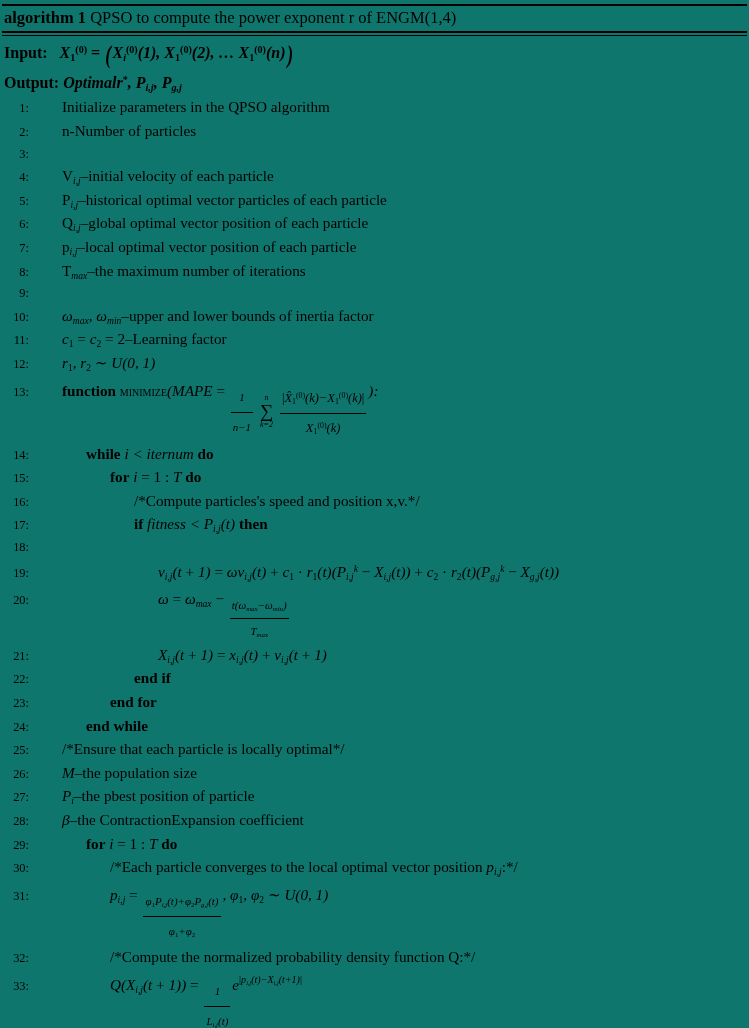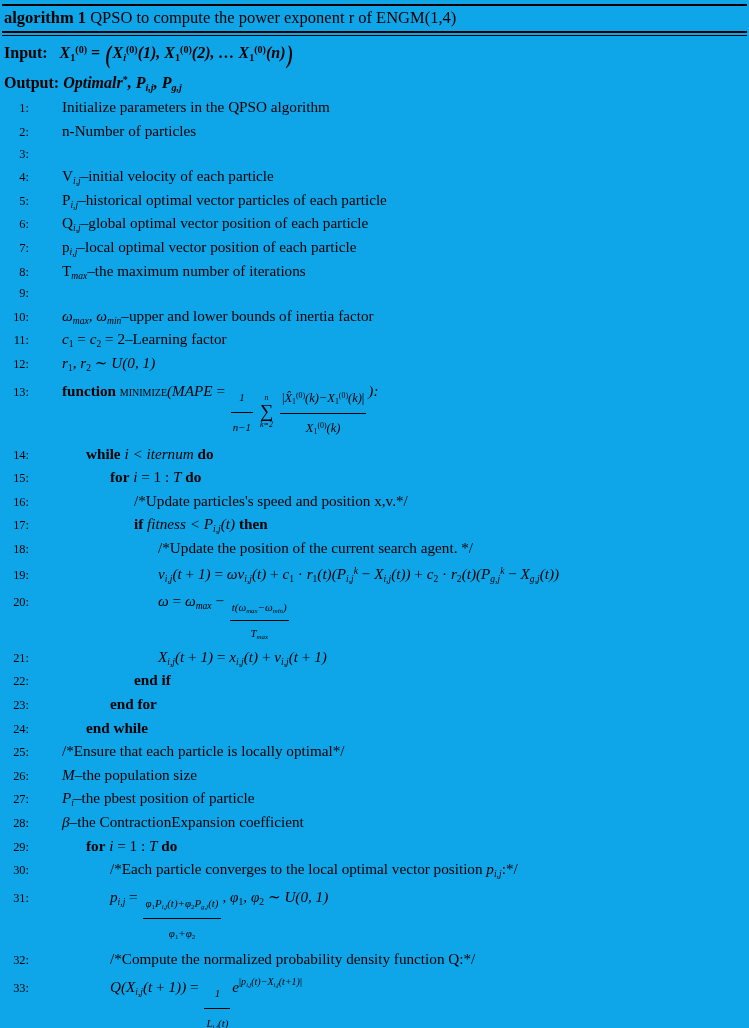--- a/index.html
+++ b/index.html
@@ -10,21 +10,21 @@
   body {
     font-family: "Liberation Serif", "DejaVu Serif", serif;
     color: #000000;
     -webkit-font-smoothing: antialiased;
   }
   #algorithm-figure {
     width: 749px;
     height: 1028px;
     box-sizing: border-box;
     position: relative;
-    background: #0ea5e9;
+    background: #0f766e;
     overflow: hidden;
   }
   .rule-top {
     border-top: 2px solid #000;
     height: 0;
     margin: 4px 2px 0 2px;
   }
   .rule-double {
     border-top: 2px solid #000;
     border-bottom: 1px solid #000;
@@ -231,31 +231,30 @@
       <span class="txt i2"><span class="b">while</span> <span class="mi">i &lt; <span>iternum</span></span> <span class="b">do</span></span>
     </div>
 
     <div class="line">
       <span class="ln">15:</span>
       <span class="txt i3"><span class="b">for</span> <span class="mi">i</span> = 1 : <span class="mi">T</span> <span class="b">do</span></span>
     </div>
 
     <div class="line">
       <span class="ln">16:</span>
-      <span class="txt i4">/*Update particles's speed and position x,v.*/</span>
+      <span class="txt i4">/*Compute particles's speed and position x,v.*/</span>
     </div>
 
     <div class="line">
       <span class="ln">17:</span>
       <span class="txt i4"><span class="b">if</span> <span class="mi"><span>fitness</span> &lt; P<sub>i,j</sub>(t)</span> <span class="b">then</span></span>
     </div>
 
     <div class="line">
       <span class="ln">18:</span>
-      <span class="txt i5">/*Update the position of the current search agent. */</span>
     </div>
 
     <div class="line tallish">
       <span class="ln">19:</span>
       <span class="txt i5 mi">v<sub>i,j</sub>(t <span style="font-style:normal">+</span> 1) <span style="font-style:normal">=</span> ωv<sub>i,j</sub>(t) <span style="font-style:normal">+</span> c<sub class="rm">1</sub> <span style="font-style:normal">·</span> r<sub class="rm">1</sub>(t)(P<sub>i,j</sub><sup>k</sup> <span style="font-style:normal">−</span> X<sub>i,j</sub>(t)) <span style="font-style:normal">+</span> c<sub class="rm">2</sub> <span style="font-style:normal">·</span> r<sub class="rm">2</sub>(t)(P<sub>g,j</sub><sup>k</sup> <span style="font-style:normal">−</span> X<sub>g,j</sub>(t))</span>
     </div>
 
     <div class="line tallish">
       <span class="ln">20:</span>
       <span class="txt i5 mi">ω <span style="font-style:normal">=</span> ω<sub>max</sub> <span style="font-style:normal">−</span>

